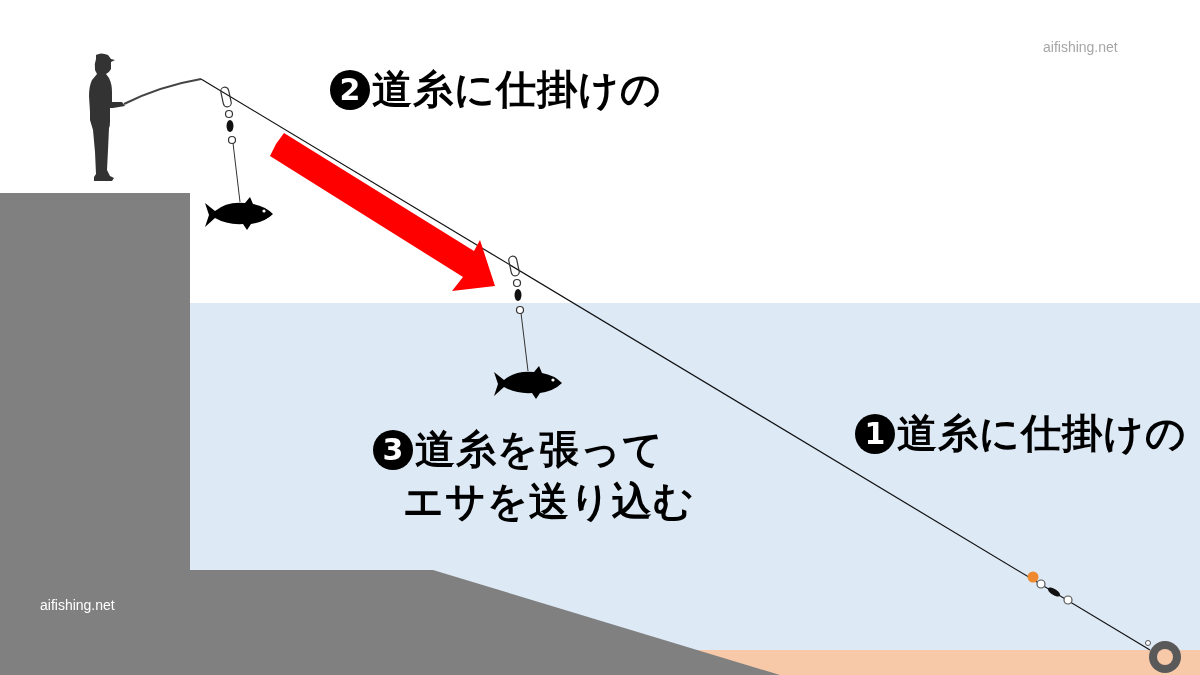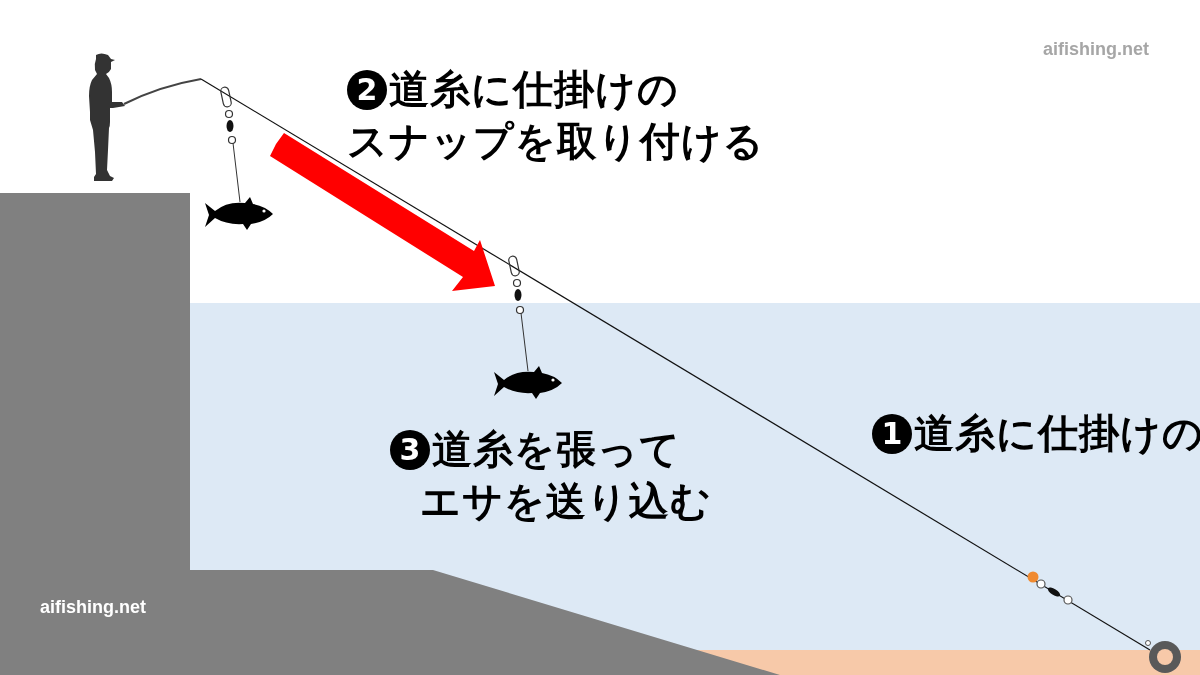--- a/index.html
+++ b/index.html
@@ -1,20 +1,20 @@
 <!DOCTYPE html>
 <html><head>
 <meta charset="utf-8">
 <style>
   html, body { margin:0; padding:0; }
   body { width:1200px; height:675px; overflow:hidden; background:#ffffff; position:relative; font-family:"DejaVu Sans", sans-serif; }
   #scene { position:absolute; left:0; top:0; width:1200px; height:675px; }
-  .label { position:absolute; color:#000; font-weight:bold; font-size:40px; line-height:52px; letter-spacing:1px; white-space:nowrap;margin-left:17px; }
+  .label { position:absolute; color:#000; font-weight:bold; font-size:40px; line-height:52px; letter-spacing:1px; white-space:nowrap; }
   .num { display:inline-block; width:40px; height:40px; border-radius:50%; background:#000; color:#fff; font-size:30px; line-height:40px; text-align:center; vertical-align:3px; margin-right:2px; letter-spacing:0; }
-  .wm { position:absolute; font-family:"Liberation Sans", sans-serif; font-size:18px;font-weight:bold; }
+  .wm { position:absolute; font-family:"Liberation Sans", sans-serif; font-size:14px; }
 </style>
 </head>
 <body>
 
 <svg id="scene" viewBox="0 0 1200 675" xmlns="http://www.w3.org/2000/svg">
 
   <rect x="190" y="303" width="1010" height="372" fill="#dde9f5"></rect>
 
   <rect x="680" y="650" width="520" height="25" fill="#f7c9a9"></rect>
 
@@ -64,21 +64,20 @@
   </g>
   <g>
     <circle cx="1165" cy="657" r="16" fill="#595959"></circle>
     <circle cx="1165" cy="657" r="8" fill="#f7c9a9"></circle>
     <circle cx="1148" cy="643" r="2.5" fill="#fff" stroke="#555" stroke-width="1"></circle>
   </g>
 </svg>
 
 <div class="label" style="left:330px; top:63px;">
   <span class="num">2</span><span>道糸に仕掛けの</span><br>
-  <span>スナップを取り付ける</span>
 </div>
 
 <div class="label" style="left:373px; top:423px;">
   <span class="num">3</span><span>道糸を張って</span><br>
   <span style="padding-left:30px;text-align:right;">エサを送り込む</span>
 </div>
 
 <div class="label" style="left:855px; top:407px;">
   <span class="num">1</span><span>道糸に仕掛けの</span>
 </div>

